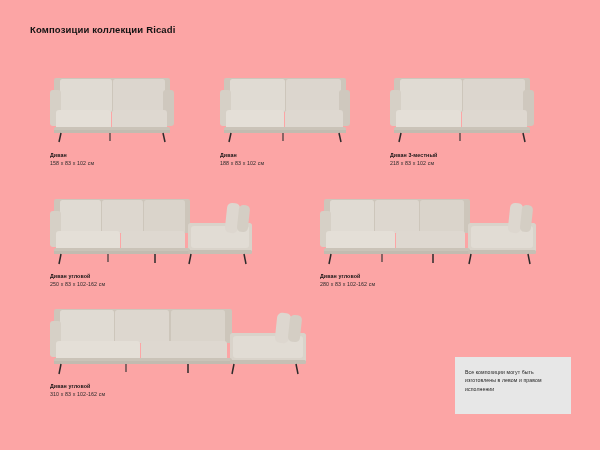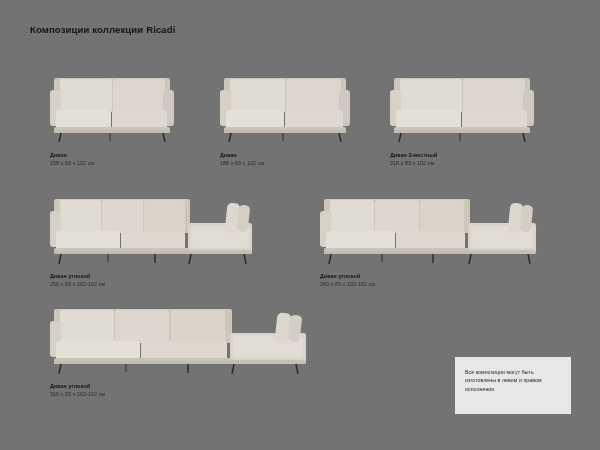--- a/index.html
+++ b/index.html
@@ -14,21 +14,21 @@
     position: relative;
     overflow: hidden;
     font-family: "Liberation Sans", sans-serif;
     color: #1c1c1c;
     -webkit-font-smoothing: antialiased;
   }
 
   .page {
     position: absolute;
     inset: 0;
-    background: #737373;
+    background: #fca5a5;
   }
 
   
   .page-title {
     position: absolute;
     left: 30px;
     top: 24px;
     font-size: 9.5px;
     font-weight: bold;
     letter-spacing: 0.15px;

